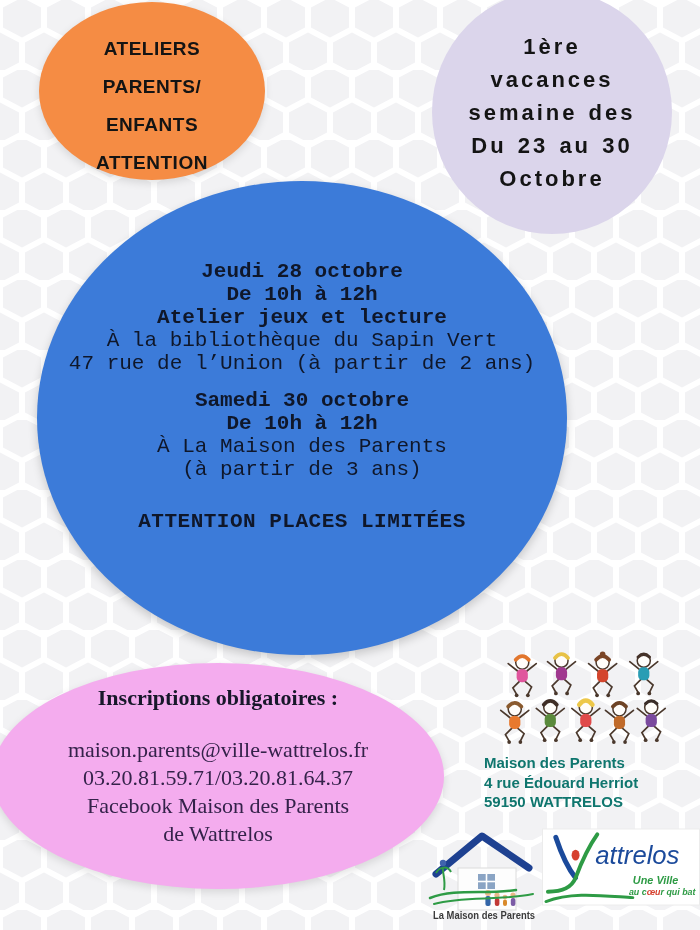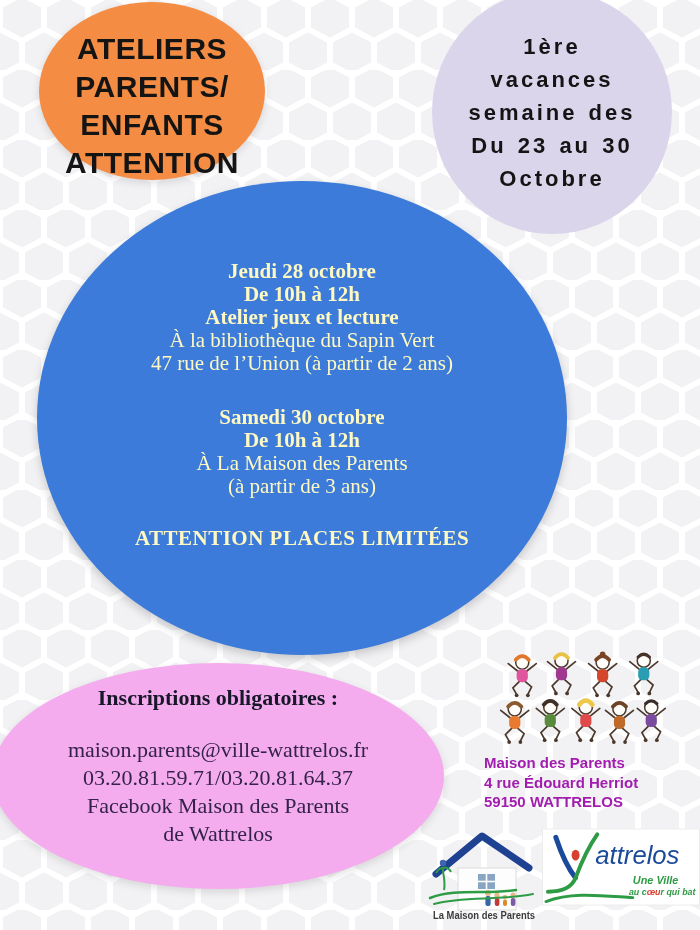--- a/index.html
+++ b/index.html
@@ -8,33 +8,33 @@
     background:#ffffff;font-family:"Liberation Sans",sans-serif;
     margin:0 auto;
   }
   .bg-hex{position:absolute;left:0;top:0;z-index:0;}
   .ellipse{position:absolute;border-radius:50%;z-index:1;}
   .ellipse-orange{left:39px;top:2px;width:226px;height:178px;background:#F58C44;box-shadow:0 3px 8px rgba(0,0,0,.12);}
   .ellipse-lavender{left:432px;top:-10px;width:240px;height:244px;background:#DBD5EB;}
   .ellipse-blue{left:37px;top:181px;width:530px;height:474px;background:#3C7BD9;box-shadow:0 4px 10px rgba(0,0,0,.18);}
   .ellipse-pink{left:-8px;top:663px;width:452px;height:226px;background:#F4ACEE;box-shadow:0 3px 8px rgba(0,0,0,.12);}
 
-  .badge-workshops-text{padding-top:28px;text-align:center;font-size:30px;line-height:38px;font-weight:700;color:#141414;letter-spacing:.5px;}
+  .badge-workshops-text{padding-top:28px;text-align:center;font-size:19px;line-height:38px;font-weight:700;color:#141414;letter-spacing:.5px;}
   .badge-week-text{padding-top:40px;text-align:center;font-size:22px;line-height:33px;font-weight:700;color:#141414;letter-spacing:3px;word-spacing:2px;}
 
-  .schedule-text{padding-top:79px;text-align:center;font-family:Liberation Serif, serif;color:#fef9c3;font-size:21px;line-height:23px;}
+  .schedule-text{padding-top:79px;text-align:center;font-family:Liberation Mono, monospace;color:#0f172a;font-size:21px;line-height:23px;}
   .schedule-text .bold{font-weight:700;}
-  .schedule-event2{margin-top:31px;}
+  .schedule-event2{margin-top:14px;}
   .schedule-warning{margin-top:29px;font-weight:700;font-size:21px;letter-spacing:.5px;}
 
   .registration-text{padding-top:21px;text-align:center;font-family:"Liberation Serif",serif;color:#34224A;font-size:22px;line-height:28px;}
   .registration-title{font-weight:700;font-size:22px;color:#17172A;margin-bottom:24px;}
 
   .children{position:absolute;left:497px;top:650px;z-index:1;}
-  .address{position:absolute;left:484px;top:753px;z-index:2;font-size:15px;line-height:19.5px;font-weight:700;color:#a21caf;}
+  .address{position:absolute;left:484px;top:753px;z-index:2;font-size:15px;line-height:19.5px;font-weight:700;color:#0f766e;}
   .logo-maison{position:absolute;left:428px;top:822px;z-index:1;}
   .logo-wattrelos{position:absolute;left:542px;top:828px;z-index:1;}
 </style>
 </head>
 <body>
 
 <div class="poster">
 
   <svg class="bg-hex" width="700" height="930" aria-hidden="true">
     <defs>

